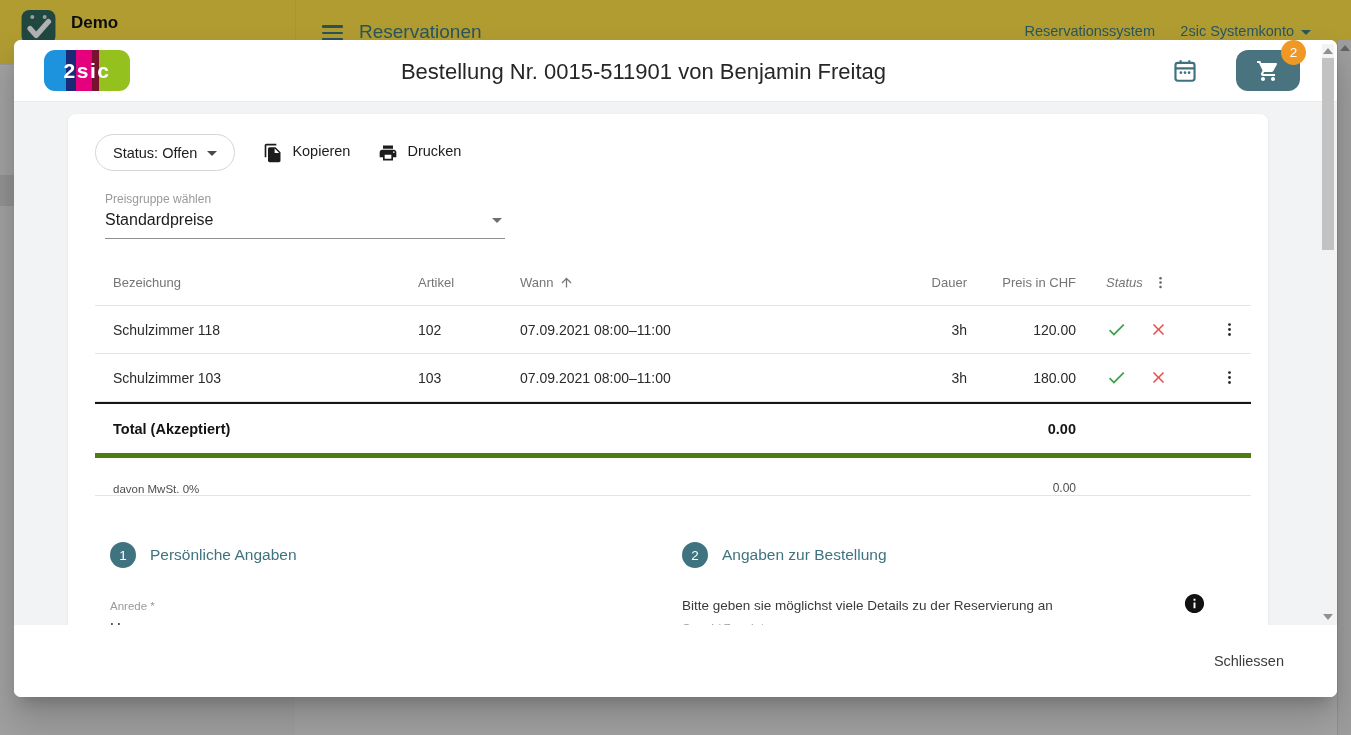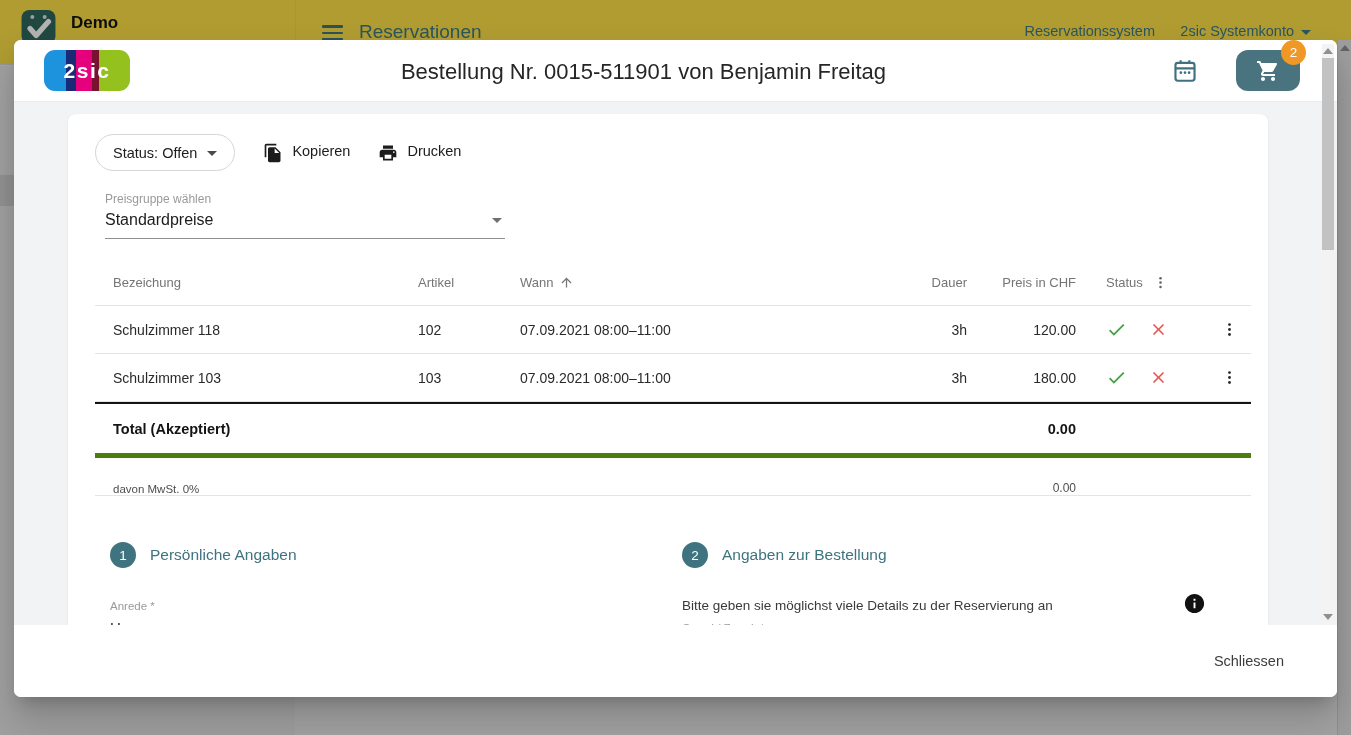--- a/index.html
+++ b/index.html
@@ -202,21 +202,21 @@
           <div class="c-name">Bezeichung</div>
           <div class="c-art">Artikel</div>
           <div class="c-when">
             <span>Wann</span>
             <svg width="15" height="15" viewBox="0 0 24 24">
                 <path fill="#757575" d="M4 12l1.41 1.41L11 7.83V20h2V7.83l5.58 5.59L20 12l-8-8-8 8z"></path>
               </svg>
           </div>
           <div class="c-dur">Dauer</div>
           <div class="c-price">Preis in CHF</div>
-          <div class="c-status" style="gap:10px;">
+          <div class="c-status" style="gap:10px;font-style:italic;">
             <span>Status</span>
             <svg width="15" height="15" viewBox="0 0 24 24">
                 <circle cx="12" cy="5" r="2" fill="#616161"></circle>
                 <circle cx="12" cy="12" r="2" fill="#616161"></circle>
                 <circle cx="12" cy="19" r="2" fill="#616161"></circle>
               </svg>
           </div>
           <div class="c-menu"></div>
         </div>
 

